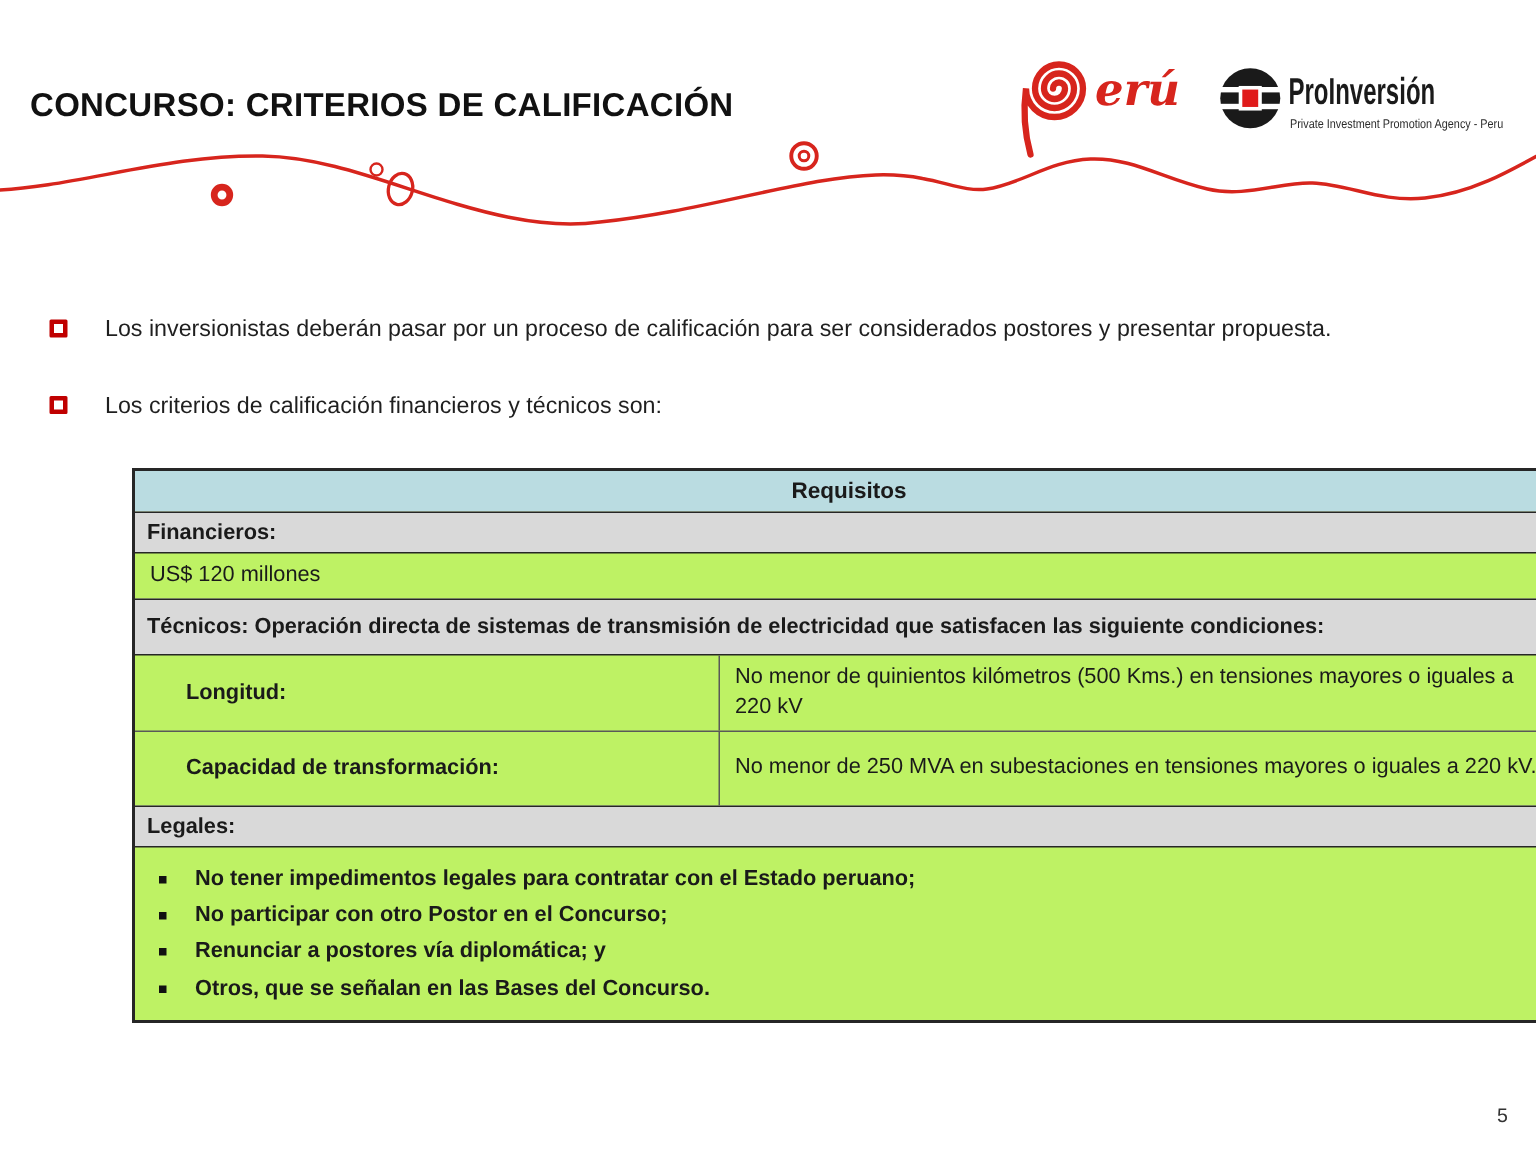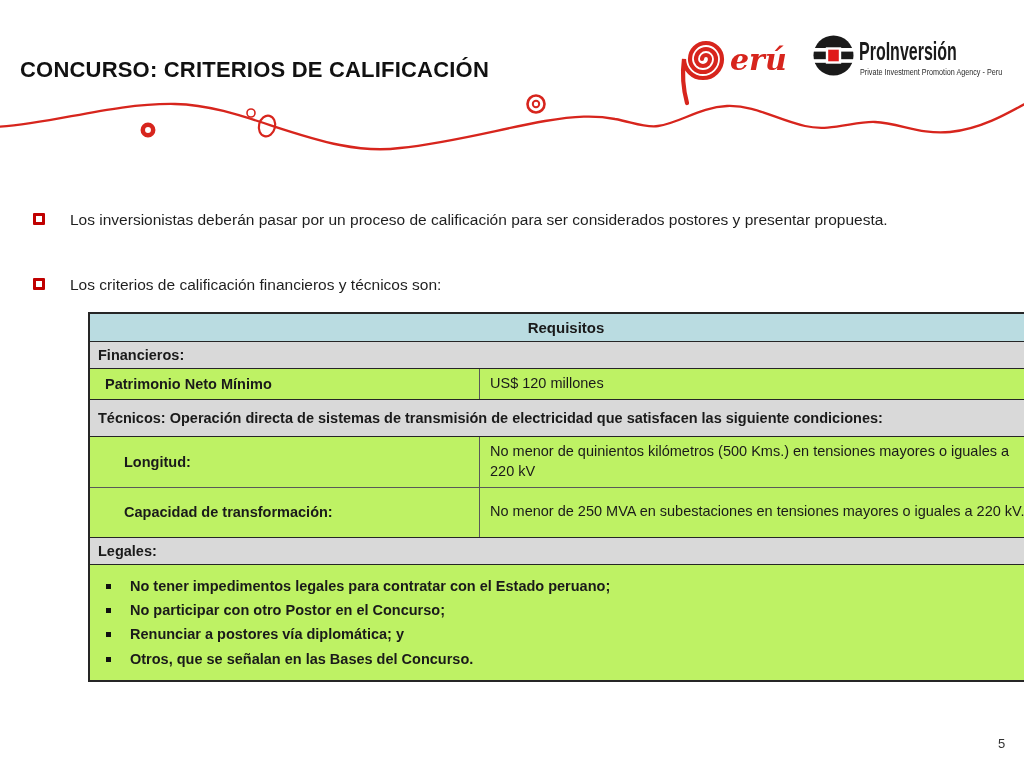--- a/index.html
+++ b/index.html
@@ -33,42 +33,42 @@
   .wave-line { fill:none; stroke:var(--accent_red); stroke-width:2.3; stroke-linecap:round; }
   .wave-circle { fill:none; stroke:var(--accent_red); }
 
   .peru-logo { position:absolute; left:672px; top:25px; }
   .peru-spiral { fill:none; stroke:var(--accent_red); stroke-width:4.2; stroke-linecap:round; }
   .peru-script {
     font-family:"DejaVu Serif", serif; font-style:italic; font-weight:bold;
     font-size:30px; fill:var(--accent_red);
   }
 
-  .pro-logo { position:absolute; left:813px; top:34px; width:210px; height:58px; }
+  .pro-logo { position:absolute; left:813px; top:44px; width:210px; height:58px; }
   .pro-emblem { position:absolute; left:0; top:1px; }
   .pro-name {
     position:absolute; left:46px; top:3px;
     font-size:25px; font-weight:bold; color:var(--logo_black);
     transform:scaleX(0.64); transform-origin:left top; white-space:nowrap;
   }
   .pro-tagline {
     position:absolute; left:47px; top:33px;
     font-size:8.5px; color:#2b2b2b;
     transform:scaleX(0.85); transform-origin:left top; white-space:nowrap;
   }
 
   
   .main-bullet { position:absolute; left:25px; width:960px; display:flex; align-items:flex-start; }
   .main-bullet .sq {
     width:12px; height:12px; border:3px solid var(--bullet_red);
     margin:2px 0 0 8px; flex:none; border-radius:1px;
   }
   .main-bullet .txt { margin-left:25px; font-size:15.5px; line-height:1.2; color:#1f1f1f; }
   .mb-1 { top:211px;text-align:right; }
-  .mb-2 { top:276px; }
+  .mb-2 { top:262px; }
 
   
   .req-table {
     position:absolute; left:88px; top:312px; width:956px;
     border:2px solid var(--border_dark); background:#bef264;
     font-size:14.5px;
   }
   .trow { display:flex; border-top:1.5px solid var(--border_inner); align-items:stretch; }
   .trow.strong-top { border-top:1.5px solid var(--border_dark); }
   .trow:first-child { border-top:none; }
@@ -158,21 +158,20 @@
   <span class="txt">Los criterios de calificación financieros y técnicos son:</span>
 </div>
 
 <div class="req-table">
 
   <div class="trow row-header">Requisitos</div>
 
   <div class="trow row-section strong-top">Financieros:</div>
 
   <div class="trow r-data strong-top">
-    <div class="cell-label ind1">Patrimonio Neto Mínimo</div>
     <div class="cell-value">US$ 120 millones</div>
   </div>
 
   <div class="trow row-section tall strong-top">Técnicos:  Operación directa de sistemas de transmisión de electricidad que satisfacen las siguiente condiciones:</div>
 
   <div class="trow r-long strong-top">
     <div class="cell-label ind2">Longitud:</div>
     <div class="cell-value">No menor de quinientos kilómetros (500 Kms.) en tensiones mayores o iguales a 220 kV</div>
   </div>
   <div class="trow r-cap">

